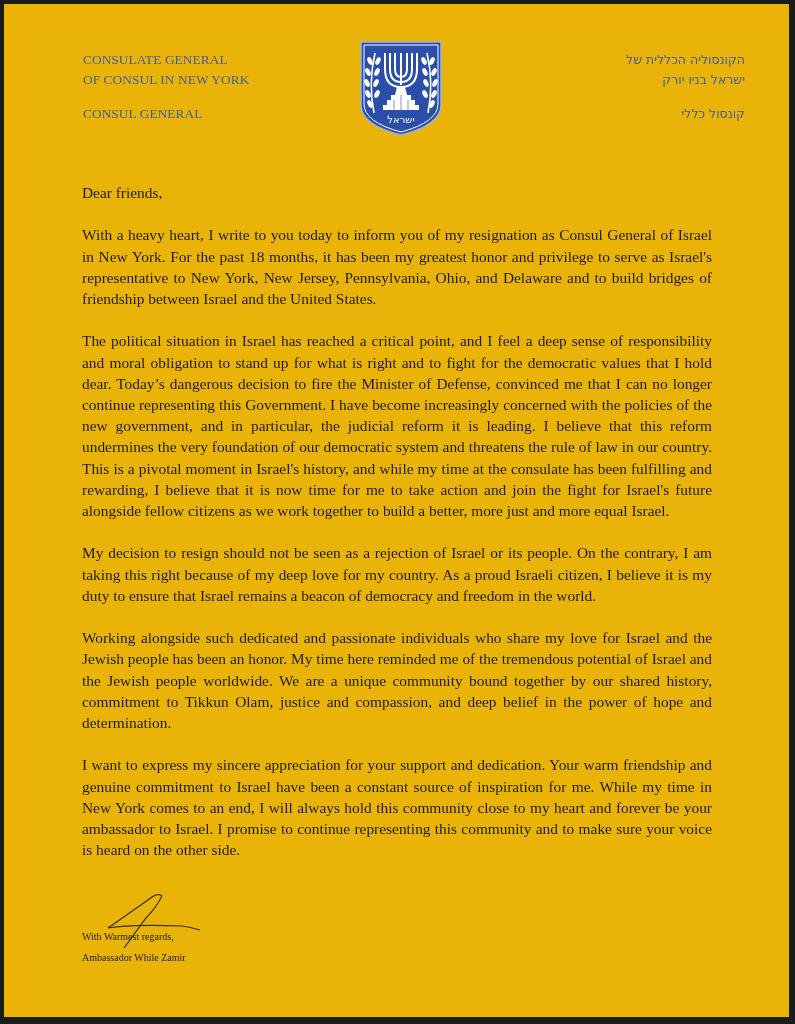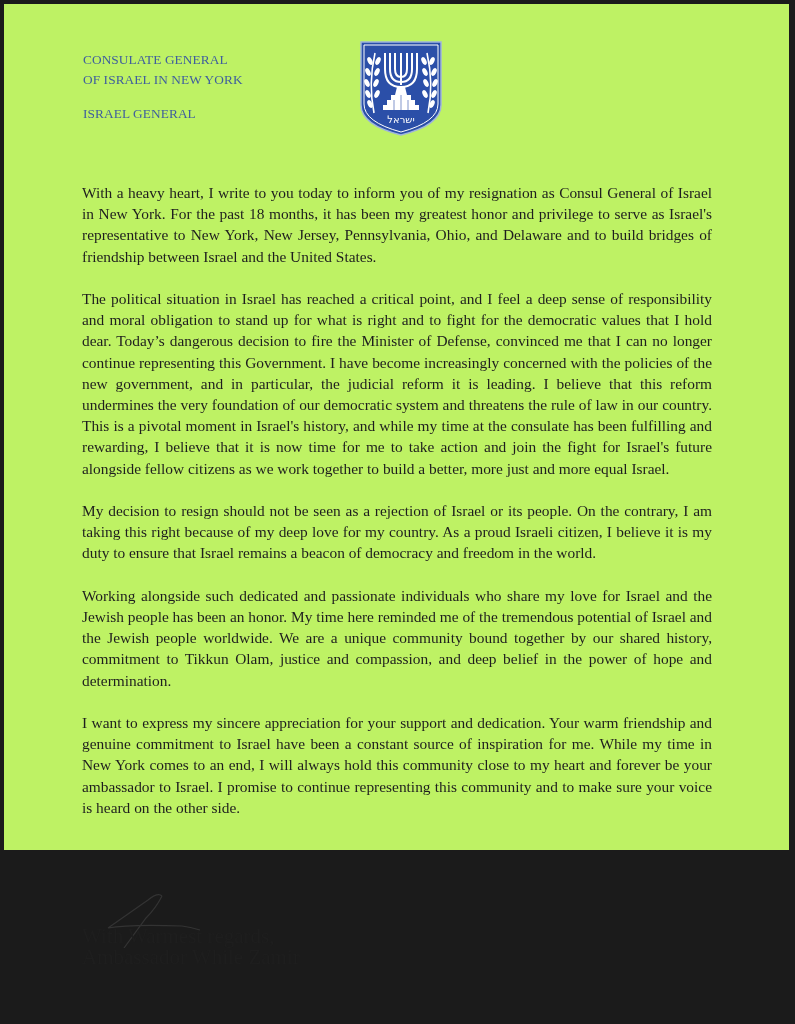--- a/index.html
+++ b/index.html
@@ -5,22 +5,22 @@
     html, body { margin: 0; padding: 0; }
     body {
       width: 795px; height: 1024px;
       background: #1b1b1b;
       position: relative;
       overflow: hidden;
     }
     .page {
       position: absolute;
       left: 4px; top: 4px;
-      width: 785px; height: 846px;
-      background: #bef264;
+      width: 785px; height: 1013px;
+      background: #eab308;
       font-family: "Liberation Serif", "DejaVu Serif", serif;
       color: #1e1e1e;
     }
     .lh-left {
       position: absolute;
       left: 79px; top: 46px;
       color: #3f5e9e;
       font-size: 13.3px;
       line-height: 20px;
       letter-spacing: 0.1px;
@@ -48,39 +48,39 @@
       width: 630px;
       font-size: 15.4px;
       line-height: 21.2px;
       text-align: justify;
     }
     .body-text p { margin: 0 0 21.2px 0; }
     .body-text p.salutation { margin-bottom: 21.2px; }
     .closing {
       position: absolute;
       left: 78px; top: 922px;
-      font-size: 21px;
+      font-size: 10px;
       line-height: 21.2px;
     }
     .signature {
       position: absolute;
       left: 96px; top: 884px;
       width: 110px; height: 60px;
     }
   </style>
 </head>
 <body>
 
 <div class="page">
 
   <div class="lh-left">
     <div>CONSULATE GENERAL</div>
-    <div>OF ISRAEL IN NEW YORK</div>
+    <div>OF CONSUL IN NEW YORK</div>
     <div class="gap"></div>
-    <div>ISRAEL GENERAL</div>
+    <div>CONSUL GENERAL</div>
   </div>
 
   <div class="emblem">
     <svg viewBox="0 0 86 98" width="86" height="98" xmlns="http://www.w3.org/2000/svg">
       <path d="M3 3 H83 V66 Q83 86 43 96 Q3 86 3 66 Z" fill="#2b4fa8" stroke="#9fb4de" stroke-width="1.5"></path>
       <path d="M6 6 H80 V65 Q80 83 43 93 Q6 83 6 65 Z" fill="none" stroke="#ffffff" stroke-width="1"></path>
 
       <g fill="none" stroke="#ffffff" stroke-width="1.6">
         <path d="M16 74 Q10 45 17 14"></path>
         <path d="M70 74 Q76 45 69 14"></path>
@@ -118,22 +118,29 @@
       <rect x="25" y="66" width="36" height="5" fill="#ffffff"></rect>
       <g stroke="#2b4fa8" stroke-width="0.6">
         <line x1="43" y1="56" x2="43" y2="71"></line>
         <line x1="36" y1="61" x2="36" y2="71"></line>
         <line x1="50" y1="61" x2="50" y2="71"></line>
       </g>
       <text x="43" y="84" text-anchor="middle" fill="#ffffff" font-size="10" font-family="DejaVu Sans, sans-serif" direction="rtl">ישראל</text>
     </svg>
   </div>
 
+  <div class="lh-right">
+    <div>הקונסוליה הכללית של</div>
+    <div>ישראל בניו יורק</div>
+    <div class="gap"></div>
+    <div>קונסול כללי</div>
+  </div>
 
   <div class="body-text">
+    <p class="salutation">Dear friends,</p>
     <p>With a heavy heart, I write to you today to inform you of my resignation as Consul General of Israel in New York. For the past 18 months, it has been my greatest honor and privilege to serve as Israel's representative to New York, New Jersey, Pennsylvania, Ohio, and Delaware and to build bridges of friendship between Israel and the United States.</p>
     <p>The political situation in Israel has reached a critical point, and I feel a deep sense of responsibility and moral obligation to stand up for what is right and to fight for the democratic values that I hold dear. Today’s dangerous decision to fire the Minister of Defense, convinced me that I can no longer continue representing this Government. I have become increasingly concerned with the policies of the new government, and in particular, the judicial reform it is leading. I believe that this reform undermines the very foundation of our democratic system and threatens the rule of law in our country. This is a pivotal moment in Israel's history, and while my time at the consulate has been fulfilling and rewarding, I believe that it is now time for me to take action and join the fight for Israel's future alongside fellow citizens as we work together to build a better, more just and more equal Israel.</p>
     <p>My decision to resign should not be seen as a rejection of Israel or its people. On the contrary, I am taking this right because of my deep love for my country. As a proud Israeli citizen, I believe it is my duty to ensure that Israel remains a beacon of democracy and freedom in the world.</p>
     <p>Working alongside such dedicated and passionate individuals who share my love for Israel and the Jewish people has been an honor. My time here reminded me of the tremendous potential of Israel and the Jewish people worldwide. We are a unique community bound together by our shared history, commitment to Tikkun Olam, justice and compassion, and deep belief in the power of hope and determination.</p>
     <p>I want to express my sincere appreciation for your support and dedication. Your warm friendship and genuine commitment to Israel have been a constant source of inspiration for me. While my time in New York comes to an end, I will always hold this community close to my heart and forever be your ambassador to Israel. I promise to continue representing this community and to make sure your voice is heard on the other side.</p>
   </div>
 
   <div class="signature">
     <svg viewBox="0 0 110 60" width="110" height="60" xmlns="http://www.w3.org/2000/svg">
       <path d="M62 8 Q58 4 48 12 L8 40 Q30 36 82 38 Q90 39 100 42" fill="none" stroke="#333" stroke-width="1.2"></path>

